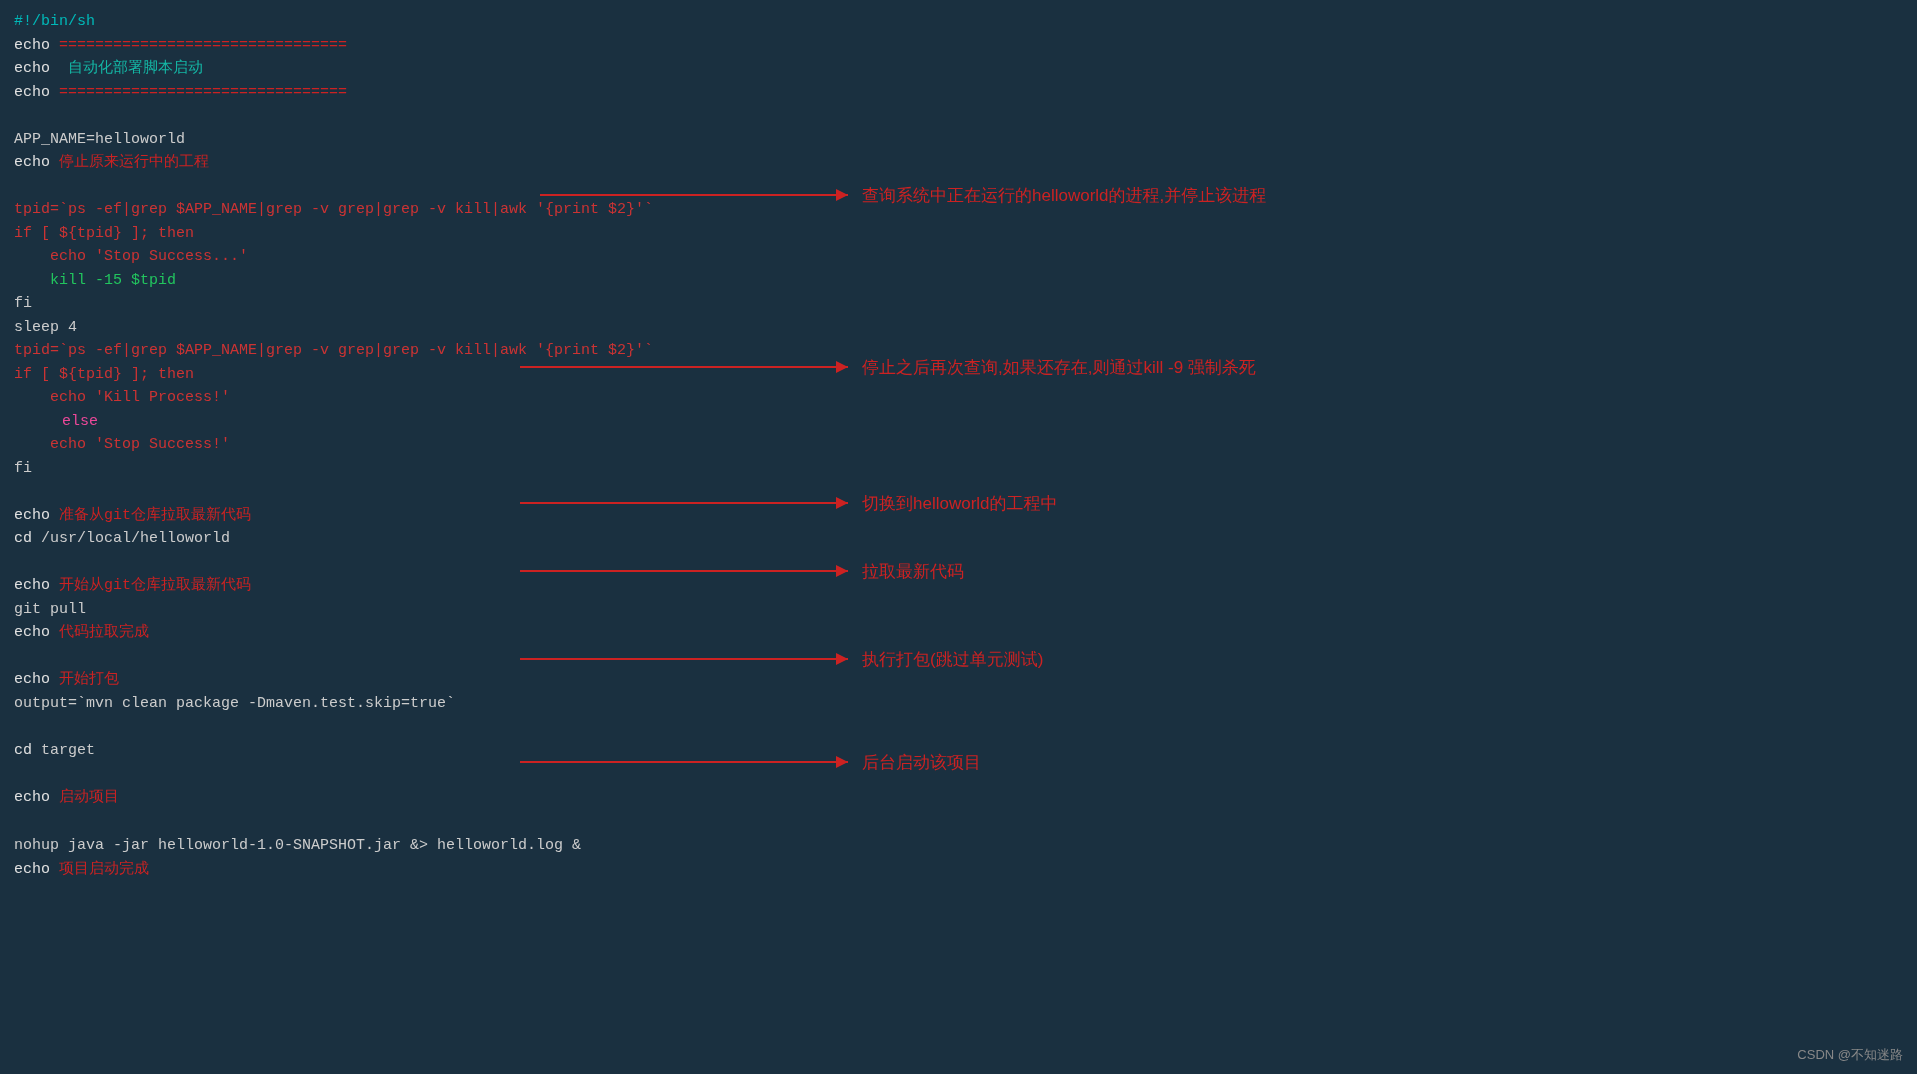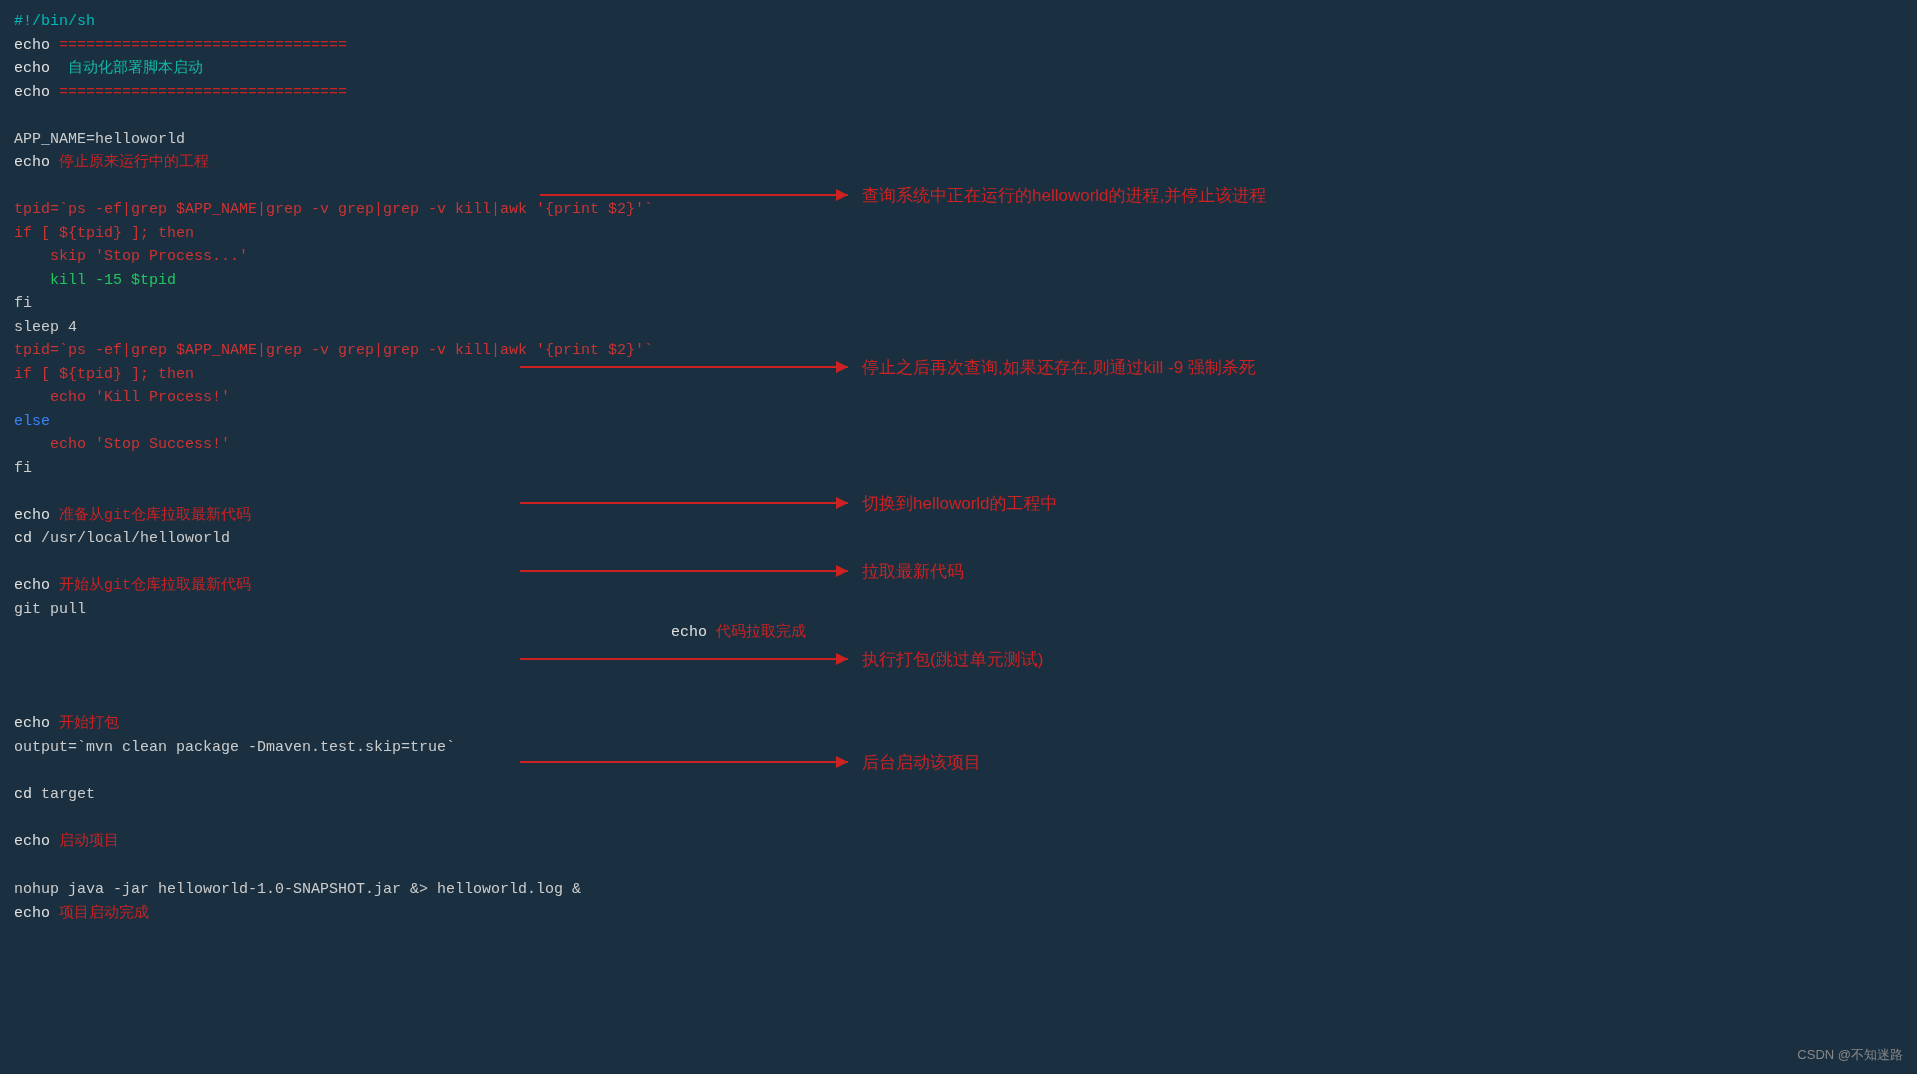--- a/index.html
+++ b/index.html
@@ -46,39 +46,39 @@
     <span style="display: block; min-height: 23.5px; white-space: pre; line-height: 1.55; color: rgb(0, 184, 184);">#!/bin/sh</span>
     <span style="display: block; min-height: 23.5px; white-space: pre; line-height: 1.55;"><span style="color:#e0e0e0">echo </span><span style="color:#cc2222">================================</span></span>
     <span style="display: block; min-height: 23.5px; white-space: pre; line-height: 1.55;"><span style="color:#e0e0e0">echo </span><span style="color:#14b8a6"> 自动化部署脚本启动</span></span>
     <span style="display: block; min-height: 23.5px; white-space: pre; line-height: 1.55;"><span style="color:#e0e0e0">echo </span><span style="color:#cc2222">================================</span></span>
     <span style="display: block; min-height: 23.5px; white-space: pre; line-height: 1.55;"></span>
     <span style="display: block; min-height: 23.5px; white-space: pre; line-height: 1.55; color: rgb(204, 204, 204);">APP_NAME=helloworld</span>
     <span style="display: block; min-height: 23.5px; white-space: pre; line-height: 1.55;"><span style="color:#e0e0e0">echo </span><span style="color:#cc2222">停止原来运行中的工程</span></span>
     <span style="display: block; min-height: 23.5px; white-space: pre; line-height: 1.55;"></span>
     <span style="display: block; min-height: 23.5px; white-space: pre; line-height: 1.55; color: rgb(204, 51, 51);">tpid=`ps -ef|grep $APP_NAME|grep -v grep|grep -v kill|awk '{print $2}'`</span>
     <span style="display: block; min-height: 23.5px; white-space: pre; line-height: 1.55; color: rgb(204, 51, 51);">if [ ${tpid} ]; then</span>
-    <span style="display: block; min-height: 23.5px; white-space: pre; line-height: 1.55; color: rgb(204, 51, 51);">    skip 'Stop Process...'</span>
+    <span style="display: block; min-height: 23.5px; white-space: pre; line-height: 1.55; color: rgb(204, 51, 51);">    echo 'Stop Success...'</span>
     <span style="display: block; min-height: 23.5px; white-space: pre; line-height: 1.55; color: #22c55e;">    kill -15 $tpid</span>
     <span style="display: block; min-height: 23.5px; white-space: pre; line-height: 1.55; color: rgb(204, 204, 204);">fi</span>
     <span style="display: block; min-height: 23.5px; white-space: pre; line-height: 1.55; color: rgb(204, 204, 204);">sleep 4</span>
     <span style="display: block; min-height: 23.5px; white-space: pre; line-height: 1.55; color: rgb(204, 51, 51);">tpid=`ps -ef|grep $APP_NAME|grep -v grep|grep -v kill|awk '{print $2}'`</span>
     <span style="display: block; min-height: 23.5px; white-space: pre; line-height: 1.55; color: rgb(204, 51, 51);">if [ ${tpid} ]; then</span>
     <span style="display: block; min-height: 23.5px; white-space: pre; line-height: 1.55; color: rgb(204, 51, 51);">    echo 'Kill Process!'</span>
-    <span style="display: block; min-height: 23.5px; white-space: pre; line-height: 1.55; color: #3b82f6;">else</span>
+    <span style="display: block; min-height: 23.5px; white-space: pre; line-height: 1.55; color: #ec4899; margin-left: 48px;">else</span>
     <span style="display: block; min-height: 23.5px; white-space: pre; line-height: 1.55; color: rgb(204, 51, 51);">    echo 'Stop Success!'</span>
     <span style="display: block; min-height: 23.5px; white-space: pre; line-height: 1.55; color: rgb(204, 204, 204);">fi</span>
     <span style="display: block; min-height: 23.5px; white-space: pre; line-height: 1.55;"></span>
     <span style="display: block; min-height: 23.5px; white-space: pre; line-height: 1.55;"><span style="color:#e0e0e0">echo </span><span style="color:#cc2222">准备从git仓库拉取最新代码</span></span>
     <span style="display: block; min-height: 23.5px; white-space: pre; line-height: 1.55;"><span style="color:#e0e0e0">cd </span><span style="color:#cccccc">/usr/local/helloworld</span></span>
     <span style="display: block; min-height: 23.5px; white-space: pre; line-height: 1.55;"></span>
     <span style="display: block; min-height: 23.5px; white-space: pre; line-height: 1.55;"><span style="color:#e0e0e0">echo </span><span style="color:#cc2222">开始从git仓库拉取最新代码</span></span>
     <span style="display: block; min-height: 23.5px; white-space: pre; line-height: 1.55; color: rgb(204, 204, 204);">git pull</span>
-    <span style="display: block; min-height: 23.5px; white-space: pre; line-height: 1.55; text-align: right;"><span style="color:#e0e0e0">echo </span><span style="color:#cc2222">代码拉取完成</span></span>
+    <span style="display: block; min-height: 23.5px; white-space: pre; line-height: 1.55;"><span style="color:#e0e0e0">echo </span><span style="color:#cc2222">代码拉取完成</span></span>
     <span style="display: block; min-height: 23.5px; white-space: pre; line-height: 1.55;"></span>
-    <span style="display: block; min-height: 23.5px; white-space: pre; line-height: 1.55; margin-top: 44px;"><span style="color:#e0e0e0">echo </span><span style="color:#cc2222">开始打包</span></span>
+    <span style="display: block; min-height: 23.5px; white-space: pre; line-height: 1.55;"><span style="color:#e0e0e0">echo </span><span style="color:#cc2222">开始打包</span></span>
     <span style="display: block; min-height: 23.5px; white-space: pre; line-height: 1.55; color: rgb(204, 204, 204);">output=`mvn clean package -Dmaven.test.skip=true`</span>
     <span style="display: block; min-height: 23.5px; white-space: pre; line-height: 1.55;"></span>
     <span style="display: block; min-height: 23.5px; white-space: pre; line-height: 1.55;"><span style="color:#e0e0e0">cd </span><span style="color:#cccccc">target</span></span>
     <span style="display: block; min-height: 23.5px; white-space: pre; line-height: 1.55;"></span>
     <span style="display: block; min-height: 23.5px; white-space: pre; line-height: 1.55;"><span style="color:#e0e0e0">echo </span><span style="color:#cc2222">启动项目</span></span>
     <span style="display: block; min-height: 23.5px; white-space: pre; line-height: 1.55; color: rgb(204, 204, 204); margin-top: 25px;">nohup java -jar helloworld-1.0-SNAPSHOT.jar &amp;&gt; helloworld.log &amp;</span>
     <span style="display: block; min-height: 23.5px; white-space: pre; line-height: 1.55;"><span style="color:#e0e0e0">echo </span><span style="color:#cc2222">项目启动完成</span></span>
   </div>
 
 <svg class="annotations" id="svg-annotations" xmlns="http://www.w3.org/2000/svg">

